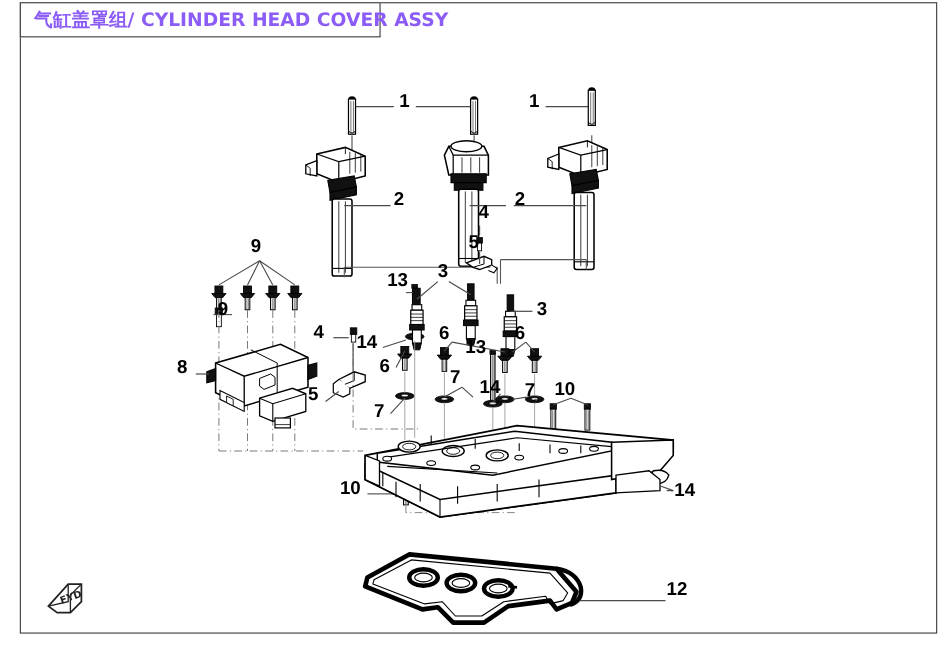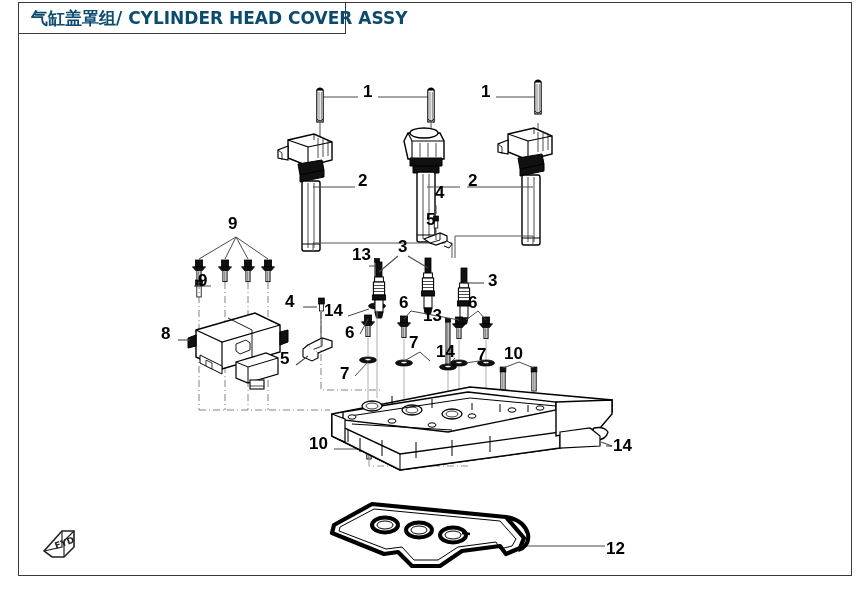--- a/index.html
+++ b/index.html
@@ -37,21 +37,21 @@
     border: 1.5px solid #3a3a3a;
     box-sizing: border-box;
     background: #ffffff;
     display: flex;
     align-items: center;
     padding-left: 12px;
   }
   #title-text {
     font-size: 17px;
     font-weight: bold;
-    color: #0c4a6e;
+    color: #8b5cf6;
     letter-spacing: 0px;
     white-space: nowrap;
     font-family: "DejaVu Sans", "Liberation Sans", sans-serif;
   }
   #canvas {
     position: absolute;
     left: 0;
     top: 0;
     width: 860px;
     height: 600px;
@@ -539,20 +539,20 @@
       <div class="lbl" style="left: 468px; top: 294px;">6</div>
       <div class="lbl" style="left: 340px; top: 365px;">7</div>
       <div class="lbl" style="left: 409px; top: 334px;">7</div>
       <div class="lbl" style="left: 477px; top: 346px;">7</div>
       <div class="lbl" style="left: 161px; top: 325px;">8</div>
       <div class="lbl" style="left: 228px; top: 215px;">9</div>
       <div class="lbl" style="left: 198px; top: 272px;">9</div>
       <div class="lbl" style="left: 504px; top: 345px;">10</div>
       <div class="lbl" style="left: 309px; top: 435px;">10</div>
       <div class="lbl" style="left: 613px; top: 437px;">14</div>
-      <div class="lbl" style="left: 606px; top: 540px;">12</div>
+      <div class="lbl" style="left: 606px; top: 527px;">12</div>
       <div class="lbl" style="left: 352px; top: 246px;">13</div>
       <div class="lbl" style="left: 423px; top: 307px;">13</div>
       <div class="lbl" style="left: 324px; top: 302px;">14</div>
       <div class="lbl" style="left: 436px; top: 343px;">14</div>
     </div>
 
 </div>
 
 </body></html>

